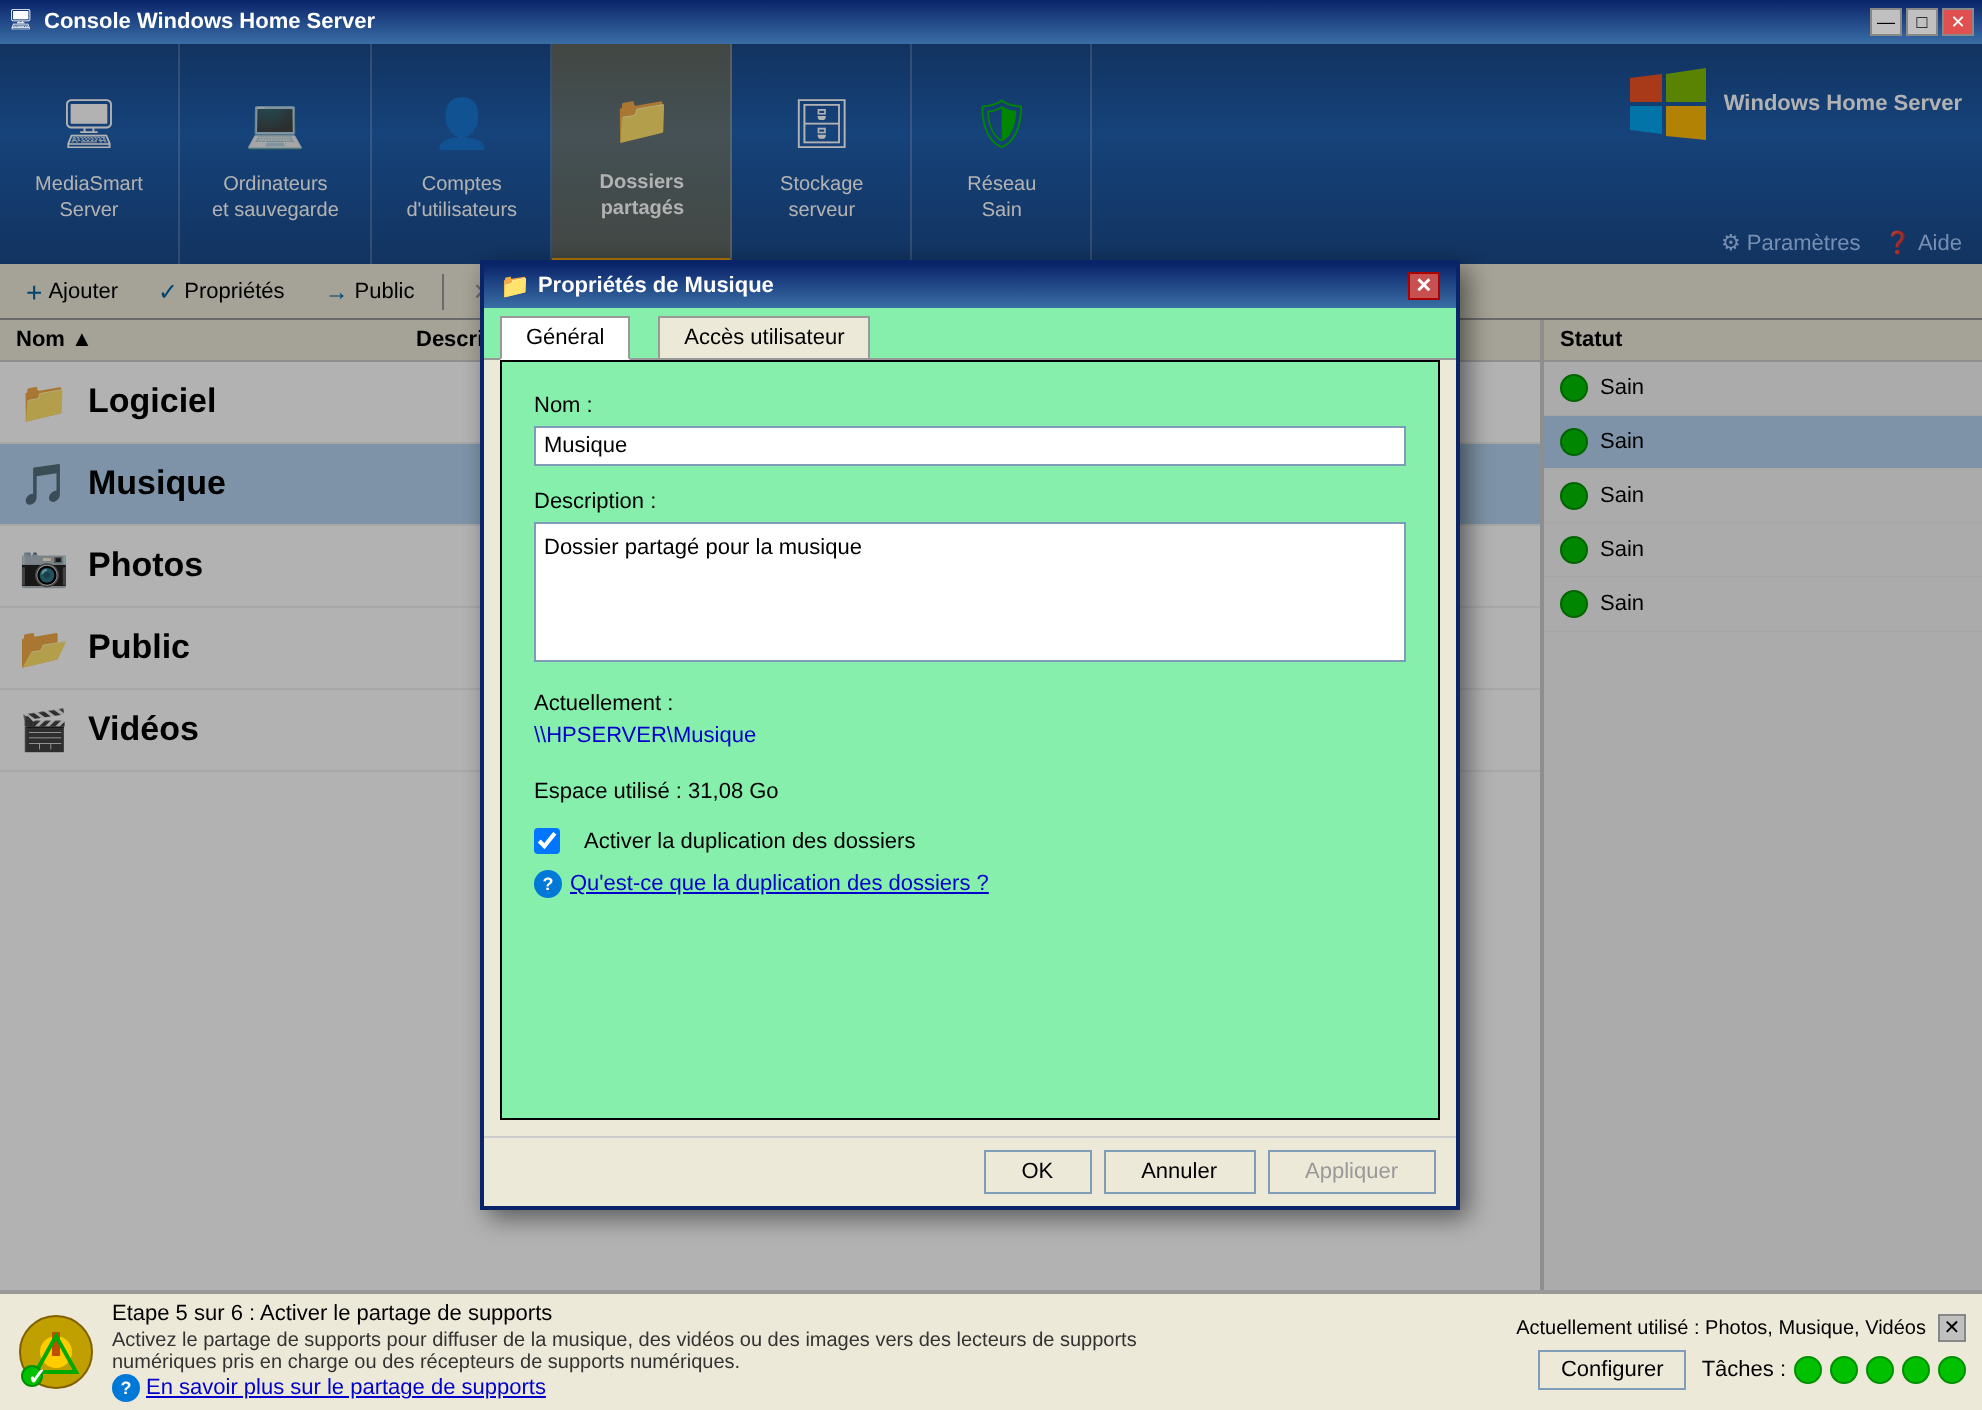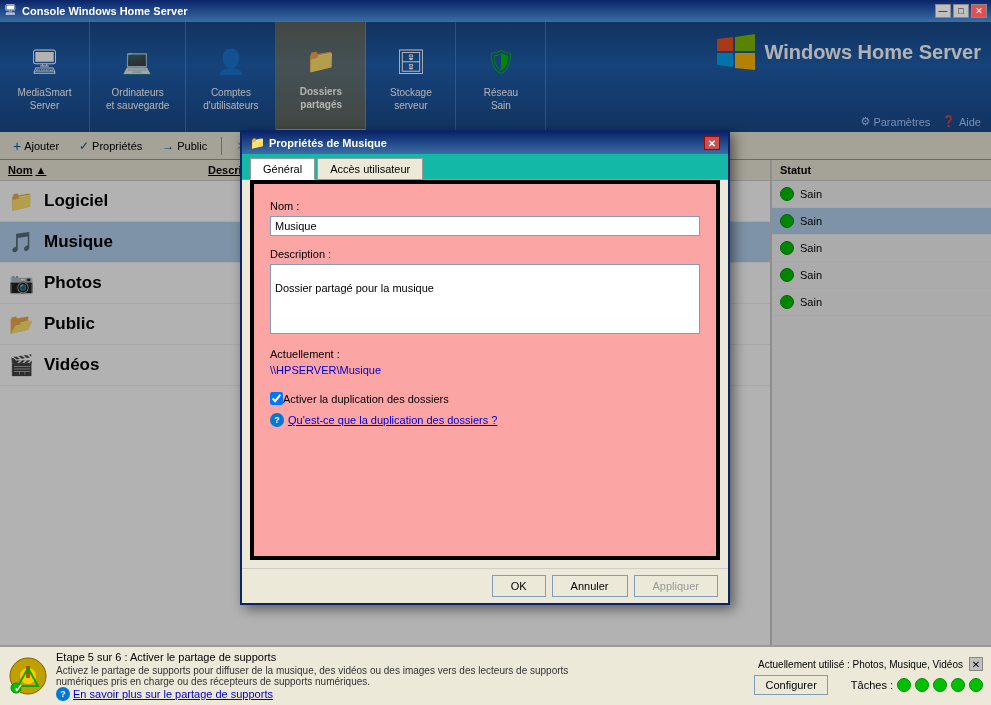--- a/index.html
+++ b/index.html
@@ -29,21 +29,21 @@
       height: 110px;
       display: flex;
       align-items: stretch;
       padding: 0;
       position: relative;
     }
     .nav-logo {
       position: absolute; right: 10px; top: 10px;
       display: flex; align-items: center; gap: 8px;
     }
-    .nav-logo-text { color: white; font-size: 20px; font-weight: bold; text-align: right; line-height: 1.3; }
+    .nav-logo-text { color: white; font-size: 11px; font-weight: bold; text-align: right; line-height: 1.3; }
 
     .nav-item {
       display: flex; flex-direction: column; align-items: center; justify-content: center;
       padding: 8px 16px; cursor: pointer; color: white; min-width: 90px;
       border-right: 1px solid rgba(255,255,255,0.2);
       text-align: center;
     }
     .nav-item.active { background: rgba(255,165,0,0.3); border-bottom: 3px solid orange; }
     .nav-icon { width: 40px; height: 40px; margin-bottom: 4px; display: flex; align-items: center; justify-content: center; font-size: 24px; }
     .nav-label { font-size: 10px; color: white; text-align: center; line-height: 1.3; }
@@ -84,21 +84,21 @@
       overflow: hidden;
     }
     .list-header {
       background: #ece9d8;
       display: flex;
       padding: 2px 0;
       border-bottom: 1px solid #ccc;
     }
     .list-col-header {
       padding: 2px 8px; font-size: 11px; font-weight: bold; color: #000;
-      display: flex; align-items: center; gap: 3px; text-decoration: underline;
+      display: flex; align-items: center; gap: 3px;
     }
     .list-row {
       display: flex; align-items: center; padding: 4px 0;
       border-bottom: 1px solid #f0f0f0; cursor: pointer;
     }
     .list-row.selected { background: #b5d3f0; }
     .list-row-icon { width: 32px; height: 32px; margin: 0 6px; display: flex; align-items: center; justify-content: center; font-size: 20px; }
     .list-row-name { flex: 1; font-size: 17px; font-weight: bold; }
     .list-row-desc { flex: 1; font-size: 11px; color: #555; overflow: hidden; text-overflow: ellipsis; white-space: nowrap; }
 
@@ -148,61 +148,62 @@
       justify-content: space-between;
     }
     .dialog-title-icon { font-size: 12px; margin-right: 4px; }
     .dialog-close {
       width: 16px; height: 14px; background: #c75050;
       border: 1px solid #a00; color: white; font-size: 10px;
       cursor: pointer; display: flex; align-items: center; justify-content: center;
     }
     .dialog-tabs {
       display: flex;
-      background: #14b8a6;
+      background: #86efac;
       border-bottom: 1px solid #999;
       padding-top: 4px;
       padding-left: 8px;
+      gap: 12px;
     }
     .dialog-tab {
       padding: 4px 12px;
       background: #ece9d8;
       border: 1px solid #999;
       border-bottom: none;
       font-size: 11px;
       cursor: pointer;
       margin-right: 2px;
     }
     .dialog-tab.active {
       background: white;
       border-bottom: 1px solid white;
       margin-bottom: -1px;
     }
     .dialog-body {
-      background: #fca5a5;
+      background: #86efac;
       padding: 16px;
       margin: 0 8px 8px 8px;
-      border: 4px solid #000000;
+      border: 1px solid #000000;
       min-height: 380px;
     }
     .form-label { font-size: 11px; color: #000; margin-bottom: 4px; }
     .form-input {
       width: 100%; padding: 3px 4px;
       border: 1px solid #7f9db9; font-size: 11px;
       background: white; margin-bottom: 12px;
     }
     .form-textarea {
-      width: 100%; padding: 17px 4px;
+      width: 100%; padding: 6px 4px;
       border: 1px solid #7f9db9; font-size: 11px;
       background: white; resize: none; height: 70px; margin-bottom: 12px;
     }
     .form-static-label { font-size: 11px; color: #000; margin-bottom: 4px; }
     .form-static-value { font-size: 11px; color: #0000cc; margin-bottom: 16px; }
     .form-disk-label { font-size: 11px; color: #000; margin-bottom: 12px; }
-    .checkbox-row { display: flex; align-items: center; gap: 0; margin-bottom: 8px; }
+    .checkbox-row { display: flex; align-items: center; gap: 12px; margin-bottom: 8px; }
     .checkbox-row input[type=checkbox] { width: 13px; height: 13px; }
     .link-row { display: flex; align-items: center; gap: 4px; color: #0000cc; cursor: pointer; font-size: 11px; }
     .link-icon { width: 14px; height: 14px; border-radius: 50%; background: #0078d7; color: white; display: flex; align-items: center; justify-content: center; font-size: 9px; font-weight: bold; }
 
     .dialog-footer {
       display: flex; justify-content: flex-end; gap: 6px; padding: 6px 10px;
       border-top: 1px solid #ccc;
     }
     .dialog-btn {
       padding: 4px 18px;
@@ -417,20 +418,21 @@
   <div class="dialog-body">
     <div class="form-label">Nom :</div>
     <input class="form-input" type="text" value="Musique" style="">
 
     <div class="form-label">Description :</div>
     <textarea class="form-textarea" style="">Dossier partagé pour la musique</textarea>
 
     <div class="form-static-label">Actuellement :</div>
     <div class="form-static-value">\\HPSERVER\Musique</div>
 
+    <div class="form-disk-label">Espace utilisé : 31,08 Go</div>
 
     <div class="checkbox-row">
       <input type="checkbox" checked="" style="">
       <span>Activer la duplication des dossiers</span>
     </div>
 
     <div class="link-row">
       <div class="link-icon">?</div>
       <span style="color:#0000cc;text-decoration:underline;">Qu'est-ce que la duplication des dossiers ?</span>
     </div>
@@ -460,21 +462,21 @@
     <div class="bottom-link">
       <div class="link-icon">?</div>
       <span style="text-decoration:underline;">En savoir plus sur le partage de supports</span>
     </div>
   </div>
   <div class="bottom-right">
     <div style="display:flex;align-items:center;gap:6px;">
       <div class="bottom-shared">Actuellement utilisé : Photos, Musique, Vidéos</div>
       <div class="bottom-close">✕</div>
     </div>
-    <div style="display:flex;align-items:center;gap:23px;">
+    <div style="display:flex;align-items:center;gap:8px;">
       <button class="configure-btn">Configurer</button>
       <div class="bottom-tasks">
         <span>Tâches :</span>
         <div class="task-dot"></div>
         <div class="task-dot"></div>
         <div class="task-dot"></div>
         <div class="task-dot"></div>
         <div class="task-dot"></div>
       </div>
     </div>

